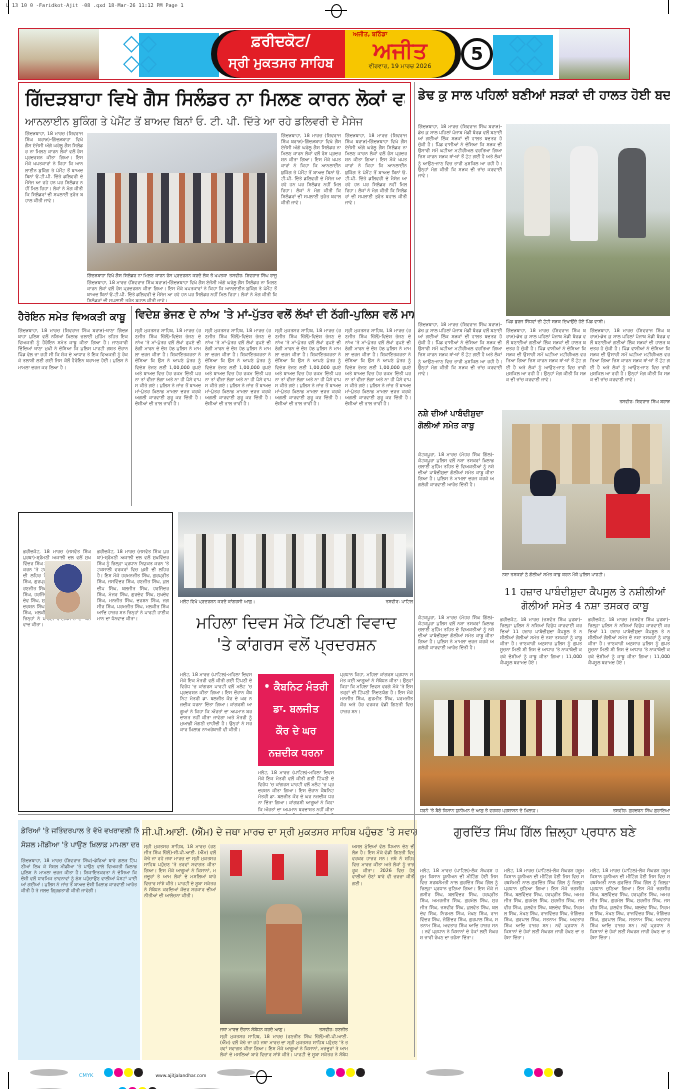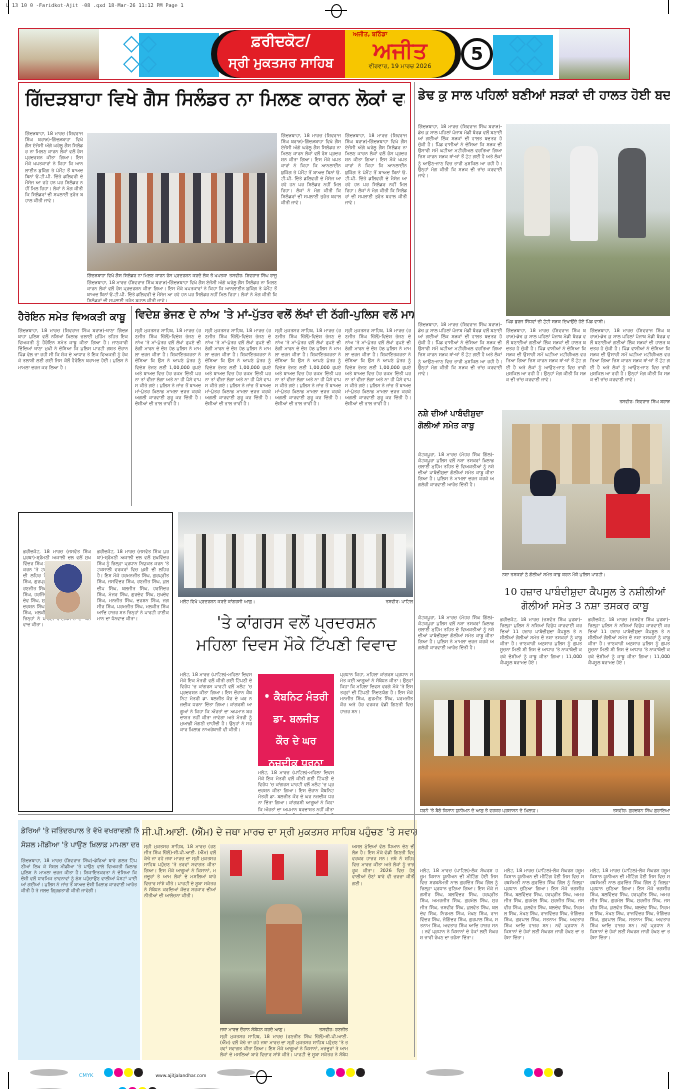--- a/index.html
+++ b/index.html
@@ -61,20 +61,21 @@
     <div class="small">ਵੀਰਵਾਰ, 19 ਮਾਰਚ 2026</div>
   </div>
   <div class="abs cyan2"></div>
   <div class="abs pagecircle">5</div>
   <div class="abs diamonds" style="left:490px;top:4px">◇◇<br>◇◇</div>
   <div class="abs right-photo"></div>
 </div>
 
 <div class="abs box" style="left:18px;top:82px;width:393px;height:222px">
   <div class="abs hl" style="left:6px;top:3px;width:380px;font-size:18.5px;line-height:26px">ਗਿੱਦੜਬਾਹਾ ਵਿਖੇ ਗੈਸ ਸਿਲੰਡਰ ਨਾ ਮਿਲਣ ਕਾਰਨ ਲੋਕਾਂ ਵਲੋਂ ਪ੍ਰਦਰਸ਼ਨ</div>
+  <div class="abs sub" style="left:6px;top:31px;width:380px;font-size:10.5px;line-height:14px;color:#333">ਆਨਲਾਈਨ ਬੁਕਿੰਗ ਤੇ ਪੇਮੈਂਟ ਤੋਂ ਬਾਅਦ ਬਿਨਾਂ ਓ. ਟੀ. ਪੀ. ਦਿੱਤੇ ਆ ਰਹੇ ਡਲਿਵਰੀ ਦੇ ਮੈਸੇਜ</div>
   <div class="abs col" style="left:6px;top:48px;width:58px;height:170px">ਗਿੱਦੜਬਾਹਾ, 18 ਮਾਰਚ (ਸ਼ਿਵਰਾਜ ਸਿੰਘ ਬਰਾੜ)-ਗਿੱਦੜਬਾਹਾ ਵਿਖੇ ਗੈਸ ਏਜੰਸੀ ਅੱਗੇ ਘਰੇਲੂ ਗੈਸ ਸਿਲੰਡਰ ਨਾ ਮਿਲਣ ਕਾਰਨ ਲੋਕਾਂ ਵਲੋਂ ਰੋਸ ਪ੍ਰਦਰਸ਼ਨ ਕੀਤਾ ਗਿਆ। ਇਸ ਮੌਕੇ ਖਪਤਕਾਰਾਂ ਨੇ ਕਿਹਾ ਕਿ ਆਨਲਾਈਨ ਬੁਕਿੰਗ ਤੇ ਪੇਮੈਂਟ ਤੋਂ ਬਾਅਦ ਬਿਨਾਂ ਓ.ਟੀ.ਪੀ. ਦਿੱਤੇ ਡਲਿਵਰੀ ਦੇ ਮੈਸੇਜ ਆ ਰਹੇ ਹਨ ਪਰ ਸਿਲੰਡਰ ਨਹੀਂ ਮਿਲ ਰਿਹਾ। ਲੋਕਾਂ ਨੇ ਮੰਗ ਕੀਤੀ ਕਿ ਸਿਲੰਡਰਾਂ ਦੀ ਸਪਲਾਈ ਤੁਰੰਤ ਬਹਾਲ ਕੀਤੀ ਜਾਵੇ।</div>
   <div class="abs photo" style="left:68px;top:50px;width:190px;height:138px;background:linear-gradient(160deg,#dfe3e6 0%,#c7ccd2 40%,#a99a86 70%,#7f6c5b 100%)">
     <div class="abs" style="left:10px;top:40px;width:170px;height:70px;background:repeating-linear-gradient(90deg,#3b3b45 0 8px,#e8e6e2 8px 18px,#b86a4a 18px 24px,#d7d3cc 24px 32px)"></div>
   </div>
   <div class="abs caption" style="left:68px;top:190px;width:140px">ਗਿੱਦੜਬਾਹਾ ਵਿਖੇ ਗੈਸ ਸਿਲੰਡਰ ਨਾ ਮਿਲਣ ਕਾਰਨ ਰੋਸ ਪ੍ਰਦਰਸ਼ਨ ਕਰਦੇ ਲੋਕ ਤੇ ਖਪਤਕਾਰ।</div>
   <div class="abs credit" style="left:200px;top:190px;width:58px">ਤਸਵੀਰ: ਸ਼ਿਵਰਾਜ ਸਿੰਘ ਰਾਜੂ</div>
   <div class="abs col" style="left:68px;top:197px;width:190px;height:22px">ਗਿੱਦੜਬਾਹਾ, 18 ਮਾਰਚ (ਸ਼ਿਵਰਾਜ ਸਿੰਘ ਬਰਾੜ)-ਗਿੱਦੜਬਾਹਾ ਵਿਖੇ ਗੈਸ ਏਜੰਸੀ ਅੱਗੇ ਘਰੇਲੂ ਗੈਸ ਸਿਲੰਡਰ ਨਾ ਮਿਲਣ ਕਾਰਨ ਲੋਕਾਂ ਵਲੋਂ ਰੋਸ ਪ੍ਰਦਰਸ਼ਨ ਕੀਤਾ ਗਿਆ। ਇਸ ਮੌਕੇ ਖਪਤਕਾਰਾਂ ਨੇ ਕਿਹਾ ਕਿ ਆਨਲਾਈਨ ਬੁਕਿੰਗ ਤੇ ਪੇਮੈਂਟ ਤੋਂ ਬਾਅਦ ਬਿਨਾਂ ਓ.ਟੀ.ਪੀ. ਦਿੱਤੇ ਡਲਿਵਰੀ ਦੇ ਮੈਸੇਜ ਆ ਰਹੇ ਹਨ ਪਰ ਸਿਲੰਡਰ ਨਹੀਂ ਮਿਲ ਰਿਹਾ। ਲੋਕਾਂ ਨੇ ਮੰਗ ਕੀਤੀ ਕਿ ਸਿਲੰਡਰਾਂ ਦੀ ਸਪਲਾਈ ਤੁਰੰਤ ਬਹਾਲ ਕੀਤੀ ਜਾਵੇ।</div>
   <div class="abs col" style="left:262px;top:50px;width:60px;height:170px">ਗਿੱਦੜਬਾਹਾ, 18 ਮਾਰਚ (ਸ਼ਿਵਰਾਜ ਸਿੰਘ ਬਰਾੜ)-ਗਿੱਦੜਬਾਹਾ ਵਿਖੇ ਗੈਸ ਏਜੰਸੀ ਅੱਗੇ ਘਰੇਲੂ ਗੈਸ ਸਿਲੰਡਰ ਨਾ ਮਿਲਣ ਕਾਰਨ ਲੋਕਾਂ ਵਲੋਂ ਰੋਸ ਪ੍ਰਦਰਸ਼ਨ ਕੀਤਾ ਗਿਆ। ਇਸ ਮੌਕੇ ਖਪਤਕਾਰਾਂ ਨੇ ਕਿਹਾ ਕਿ ਆਨਲਾਈਨ ਬੁਕਿੰਗ ਤੇ ਪੇਮੈਂਟ ਤੋਂ ਬਾਅਦ ਬਿਨਾਂ ਓ.ਟੀ.ਪੀ. ਦਿੱਤੇ ਡਲਿਵਰੀ ਦੇ ਮੈਸੇਜ ਆ ਰਹੇ ਹਨ ਪਰ ਸਿਲੰਡਰ ਨਹੀਂ ਮਿਲ ਰਿਹਾ। ਲੋਕਾਂ ਨੇ ਮੰਗ ਕੀਤੀ ਕਿ ਸਿਲੰਡਰਾਂ ਦੀ ਸਪਲਾਈ ਤੁਰੰਤ ਬਹਾਲ ਕੀਤੀ ਜਾਵੇ।</div>
   <div class="abs col" style="left:326px;top:50px;width:62px;height:170px">ਗਿੱਦੜਬਾਹਾ, 18 ਮਾਰਚ (ਸ਼ਿਵਰਾਜ ਸਿੰਘ ਬਰਾੜ)-ਗਿੱਦੜਬਾਹਾ ਵਿਖੇ ਗੈਸ ਏਜੰਸੀ ਅੱਗੇ ਘਰੇਲੂ ਗੈਸ ਸਿਲੰਡਰ ਨਾ ਮਿਲਣ ਕਾਰਨ ਲੋਕਾਂ ਵਲੋਂ ਰੋਸ ਪ੍ਰਦਰਸ਼ਨ ਕੀਤਾ ਗਿਆ। ਇਸ ਮੌਕੇ ਖਪਤਕਾਰਾਂ ਨੇ ਕਿਹਾ ਕਿ ਆਨਲਾਈਨ ਬੁਕਿੰਗ ਤੇ ਪੇਮੈਂਟ ਤੋਂ ਬਾਅਦ ਬਿਨਾਂ ਓ.ਟੀ.ਪੀ. ਦਿੱਤੇ ਡਲਿਵਰੀ ਦੇ ਮੈਸੇਜ ਆ ਰਹੇ ਹਨ ਪਰ ਸਿਲੰਡਰ ਨਹੀਂ ਮਿਲ ਰਿਹਾ। ਲੋਕਾਂ ਨੇ ਮੰਗ ਕੀਤੀ ਕਿ ਸਿਲੰਡਰਾਂ ਦੀ ਸਪਲਾਈ ਤੁਰੰਤ ਬਹਾਲ ਕੀਤੀ ਜਾਵੇ।</div>
 </div>
@@ -108,22 +109,22 @@
 <div class="abs photo" style="left:502px;top:410px;width:168px;height:160px;background:linear-gradient(#dfe4e3,#c9c3ae 60%,#aaa494)">
   <div class="abs" style="left:10px;top:14px;width:150px;height:60px;background:repeating-linear-gradient(90deg,#c9b08a 0 18px,#e2d6bd 18px 30px)"></div>
   <div class="abs" style="left:28px;top:60px;width:26px;height:28px;background:#1c2030;border-radius:10px"></div>
   <div class="abs" style="left:20px;top:86px;width:44px;height:48px;background:#d9dde3"></div>
   <div class="abs" style="left:112px;top:58px;width:26px;height:28px;background:#1c2030;border-radius:10px"></div>
   <div class="abs" style="left:104px;top:84px;width:44px;height:44px;background:#d8242e"></div>
 </div>
 <div class="abs caption" style="left:502px;top:572px;width:168px">ਨਸ਼ਾ ਤਸਕਰਾਂ ਨੂੰ ਗੋਲੀਆਂ ਸਮੇਤ ਕਾਬੂ ਕਰਨ ਮੌਕੇ ਪੁਲਿਸ ਪਾਰਟੀ।</div>
 
 <div class="abs" style="left:500px;top:585px;width:170px;text-align:center;font-size:10px;line-height:14px;font-family:'DejaVu Serif',serif;color:#111">
-  <div>10 ਹਜ਼ਾਰ ਪਾਬੰਦੀਸ਼ੁਦਾ ਕੈਪਸੂਲ ਤੇ ਨਸ਼ੀਲੀਆਂ</div>
-  <div>ਗੋਲੀਆਂ ਸਮੇਤ 3 ਨਸ਼ਾ ਤਸਕਰ ਕਾਬੂ</div>
+  <div>11 ਹਜ਼ਾਰ ਪਾਬੰਦੀਸ਼ੁਦਾ ਕੈਪਸੂਲ ਤੇ ਨਸ਼ੀਲੀਆਂ</div>
+  <div>ਗੋਲੀਆਂ ਸਮੇਤ 4 ਨਸ਼ਾ ਤਸਕਰ ਕਾਬੂ</div>
 </div>
 <div class="abs col" style="left:418px;top:615px;width:76px;height:200px">ਕੋਟਕਪੂਰਾ, 18 ਮਾਰਚ (ਮੋਹਰ ਸਿੰਘ ਗਿੱਲ)-ਕੋਟਕਪੂਰਾ ਪੁਲਿਸ ਵਲੋਂ ਨਸ਼ਾ ਤਸਕਰਾਂ ਖ਼ਿਲਾਫ਼ ਚਲਾਈ ਮੁਹਿੰਮ ਤਹਿਤ ਦੋ ਵਿਅਕਤੀਆਂ ਨੂੰ ਨਸ਼ੇ ਦੀਆਂ ਪਾਬੰਦੀਸ਼ੁਦਾ ਗੋਲੀਆਂ ਸਮੇਤ ਕਾਬੂ ਕੀਤਾ ਗਿਆ ਹੈ। ਪੁਲਿਸ ਨੇ ਮਾਮਲਾ ਦਰਜ ਕਰਕੇ ਅਗਲੇਰੀ ਕਾਰਵਾਈ ਆਰੰਭ ਦਿੱਤੀ ਹੈ।</div>
 <div class="abs col" style="left:500px;top:617px;width:82px;height:60px">ਫ਼ਰੀਦਕੋਟ, 18 ਮਾਰਚ (ਜਸਵੰਤ ਸਿੰਘ ਪੁਰਬਾ)-ਜ਼ਿਲ੍ਹਾ ਪੁਲਿਸ ਨੇ ਨਸ਼ਿਆਂ ਵਿਰੁੱਧ ਕਾਰਵਾਈ ਕਰਦਿਆਂ 11 ਹਜ਼ਾਰ ਪਾਬੰਦੀਸ਼ੁਦਾ ਕੈਪਸੂਲ ਤੇ ਨਸ਼ੀਲੀਆਂ ਗੋਲੀਆਂ ਸਮੇਤ ਦੋ ਨਸ਼ਾ ਤਸਕਰਾਂ ਨੂੰ ਕਾਬੂ ਕੀਤਾ ਹੈ। ਜਾਣਕਾਰੀ ਅਨੁਸਾਰ ਪੁਲਿਸ ਨੂੰ ਗੁਪਤ ਸੂਚਨਾ ਮਿਲੀ ਸੀ ਜਿਸ ਦੇ ਆਧਾਰ 'ਤੇ ਨਾਕਾਬੰਦੀ ਕਰਕੇ ਦੋਸ਼ੀਆਂ ਨੂੰ ਕਾਬੂ ਕੀਤਾ ਗਿਆ। 11,000 ਕੈਪਸੂਲ ਬਰਾਮਦ ਹੋਏ।</div>
 <div class="abs col" style="left:588px;top:617px;width:82px;height:60px">ਫ਼ਰੀਦਕੋਟ, 18 ਮਾਰਚ (ਜਸਵੰਤ ਸਿੰਘ ਪੁਰਬਾ)-ਜ਼ਿਲ੍ਹਾ ਪੁਲਿਸ ਨੇ ਨਸ਼ਿਆਂ ਵਿਰੁੱਧ ਕਾਰਵਾਈ ਕਰਦਿਆਂ 11 ਹਜ਼ਾਰ ਪਾਬੰਦੀਸ਼ੁਦਾ ਕੈਪਸੂਲ ਤੇ ਨਸ਼ੀਲੀਆਂ ਗੋਲੀਆਂ ਸਮੇਤ ਦੋ ਨਸ਼ਾ ਤਸਕਰਾਂ ਨੂੰ ਕਾਬੂ ਕੀਤਾ ਹੈ। ਜਾਣਕਾਰੀ ਅਨੁਸਾਰ ਪੁਲਿਸ ਨੂੰ ਗੁਪਤ ਸੂਚਨਾ ਮਿਲੀ ਸੀ ਜਿਸ ਦੇ ਆਧਾਰ 'ਤੇ ਨਾਕਾਬੰਦੀ ਕਰਕੇ ਦੋਸ਼ੀਆਂ ਨੂੰ ਕਾਬੂ ਕੀਤਾ ਗਿਆ। 11,000 ਕੈਪਸੂਲ ਬਰਾਮਦ ਹੋਏ।</div>
 
 <div class="abs photo" style="left:420px;top:680px;width:250px;height:126px;background:linear-gradient(#d6d9c7 0%,#a7915e 45%,#c9803e 75%,#8a5a2f 100%)">
   <div class="abs" style="left:14px;top:20px;width:220px;height:56px;background:repeating-linear-gradient(90deg,#f3f3ef 0 14px,#222 14px 20px,#e7d4a6 20px 30px,#7b2a2a 30px 36px)"></div>
 </div>
 <div class="abs caption" style="left:420px;top:808px;width:180px">ਧਰਨੇ 'ਤੇ ਬੈਠੇ ਕਿਸਾਨ ਯੂਨੀਅਨ ਦੇ ਆਗੂ ਤੇ ਵਰਕਰ ਪ੍ਰਸ਼ਾਸਨ ਦੇ ਖ਼ਿਲਾਫ਼।</div>
 <div class="abs credit" style="left:600px;top:808px;width:70px">ਤਸਵੀਰ: ਗੁਰਚਰਨ ਸਿੰਘ ਗੁਰਾਇਆ</div>
@@ -134,25 +135,25 @@
   <div class="abs col" style="left:78px;top:36px;width:72px;height:255px">ਫ਼ਰੀਦਕੋਟ, 18 ਮਾਰਚ (ਜਸਵੰਤ ਸਿੰਘ ਪੁਰਬਾ)-ਸ਼੍ਰੋਮਣੀ ਅਕਾਲੀ ਦਲ ਵਲੋਂ ਸੁਖਵਿੰਦਰ ਸਿੰਘ ਨੂੰ ਜ਼ਿਲ੍ਹਾ ਪ੍ਰਧਾਨ ਨਿਯੁਕਤ ਕਰਨ 'ਤੇ ਟਕਸਾਲੀ ਵਰਕਰਾਂ ਵਿਚ ਖ਼ੁਸ਼ੀ ਦੀ ਲਹਿਰ ਹੈ। ਇਸ ਮੌਕੇ ਹਰਮਨਜੀਤ ਸਿੰਘ, ਗੁਰਪ੍ਰੀਤ ਸਿੰਘ, ਜਸਵਿੰਦਰ ਸਿੰਘ, ਰਣਜੀਤ ਸਿੰਘ, ਕੁਲਦੀਪ ਸਿੰਘ, ਬਲਜੀਤ ਸਿੰਘ, ਹਰਜਿੰਦਰ ਸਿੰਘ, ਮੇਜਰ ਸਿੰਘ, ਗੁਰਦੇਵ ਸਿੰਘ, ਸੁਖਦੇਵ ਸਿੰਘ, ਮਨਜੀਤ ਸਿੰਘ, ਦਰਸ਼ਨ ਸਿੰਘ, ਜਗਸੀਰ ਸਿੰਘ, ਪਰਮਜੀਤ ਸਿੰਘ, ਮਲਕੀਤ ਸਿੰਘ ਆਦਿ ਹਾਜ਼ਰ ਸਨ ਜਿਨ੍ਹਾਂ ਨੇ ਪਾਰਟੀ ਹਾਈਕਮਾਨ ਦਾ ਧੰਨਵਾਦ ਕੀਤਾ।</div>
 </div>
 
 <div class="abs photo" style="left:178px;top:512px;width:235px;height:85px;background:linear-gradient(#cfd4d6 0%,#f1f1ee 40%,#8d9aa6 75%,#5f6b78 100%)">
   <div class="abs" style="left:6px;top:22px;width:222px;height:54px;background:repeating-linear-gradient(90deg,#f4f4f2 0 12px,#d6d2c8 12px 18px,#333 18px 22px,#ebe7e1 22px 30px)"></div>
 </div>
 <div class="abs caption" style="left:180px;top:599px;width:160px">ਮਲੋਟ ਵਿਖੇ ਪ੍ਰਦਰਸ਼ਨ ਕਰਦੇ ਕਾਂਗਰਸੀ ਆਗੂ।</div>
 <div class="abs credit" style="left:345px;top:599px;width:68px">ਤਸਵੀਰ: ਪਾਟਿਲ</div>
 
 <div class="abs" style="left:180px;top:612px;width:233px;text-align:center;color:#111">
+  <div style="font-size:16px;line-height:22px;white-space:nowrap">ਮਹਿਲਾ ਦਿਵਸ ਮੌਕੇ ਟਿੱਪਣੀ ਵਿਵਾਦ</div>
   <div style="font-size:16px;line-height:22px;white-space:nowrap">'ਤੇ ਕਾਂਗਰਸ ਵਲੋਂ ਪ੍ਰਦਰਸ਼ਨ</div>
-  <div style="font-size:16px;line-height:22px;white-space:nowrap">ਮਹਿਲਾ ਦਿਵਸ ਮੌਕੇ ਟਿੱਪਣੀ ਵਿਵਾਦ</div>
 </div>
 <div class="abs col" style="left:180px;top:672px;width:72px;height:142px">ਮਲੋਟ, 18 ਮਾਰਚ (ਪਾਟਿਲ)-ਮਹਿਲਾ ਦਿਵਸ ਮੌਕੇ ਇਕ ਮੰਤਰੀ ਵਲੋਂ ਕੀਤੀ ਗਈ ਟਿੱਪਣੀ ਦੇ ਵਿਰੋਧ 'ਚ ਕਾਂਗਰਸ ਪਾਰਟੀ ਵਲੋਂ ਮਲੋਟ 'ਚ ਪ੍ਰਦਰਸ਼ਨ ਕੀਤਾ ਗਿਆ। ਇਸ ਦੌਰਾਨ ਕੈਬਨਿਟ ਮੰਤਰੀ ਡਾ. ਬਲਜੀਤ ਕੌਰ ਦੇ ਘਰ ਨਜ਼ਦੀਕ ਧਰਨਾ ਦਿੱਤਾ ਗਿਆ। ਕਾਂਗਰਸੀ ਆਗੂਆਂ ਨੇ ਕਿਹਾ ਕਿ ਔਰਤਾਂ ਦਾ ਅਪਮਾਨ ਬਰਦਾਸ਼ਤ ਨਹੀਂ ਕੀਤਾ ਜਾਵੇਗਾ ਅਤੇ ਮੰਤਰੀ ਨੂੰ ਮੁਆਫ਼ੀ ਮੰਗਣੀ ਚਾਹੀਦੀ ਹੈ। ਉਨ੍ਹਾਂ ਨੇ ਸਰਕਾਰ ਖ਼ਿਲਾਫ਼ ਨਾਅਰੇਬਾਜ਼ੀ ਵੀ ਕੀਤੀ।</div>
-<div class="abs pinkbox" style="left:258px;top:674px;width:76px;height:92px;font-size:10px;line-height:22px;padding-top:12px">
+<div class="abs pinkbox" style="left:258px;top:674px;width:76px;height:92px;font-size:10px;line-height:22px;padding-top:2px">
   <div><span>• </span><span>ਕੈਬਨਿਟ ਮੰਤਰੀ</span></div>
   <div>ਡਾ. ਬਲਜੀਤ</div>
   <div>ਕੌਰ ਦੇ ਘਰ</div>
   <div>ਨਜ਼ਦੀਕ ਧਰਨਾ</div>
 </div>
 <div class="abs col" style="left:258px;top:770px;width:76px;height:44px">ਮਲੋਟ, 18 ਮਾਰਚ (ਪਾਟਿਲ)-ਮਹਿਲਾ ਦਿਵਸ ਮੌਕੇ ਇਕ ਮੰਤਰੀ ਵਲੋਂ ਕੀਤੀ ਗਈ ਟਿੱਪਣੀ ਦੇ ਵਿਰੋਧ 'ਚ ਕਾਂਗਰਸ ਪਾਰਟੀ ਵਲੋਂ ਮਲੋਟ 'ਚ ਪ੍ਰਦਰਸ਼ਨ ਕੀਤਾ ਗਿਆ। ਇਸ ਦੌਰਾਨ ਕੈਬਨਿਟ ਮੰਤਰੀ ਡਾ. ਬਲਜੀਤ ਕੌਰ ਦੇ ਘਰ ਨਜ਼ਦੀਕ ਧਰਨਾ ਦਿੱਤਾ ਗਿਆ। ਕਾਂਗਰਸੀ ਆਗੂਆਂ ਨੇ ਕਿਹਾ ਕਿ ਔਰਤਾਂ ਦਾ ਅਪਮਾਨ ਬਰਦਾਸ਼ਤ ਨਹੀਂ ਕੀਤਾ ਜਾਵੇਗਾ ਅਤੇ ਮੰਤਰੀ ਨੂੰ ਮੁਆਫ਼ੀ ਮੰਗਣੀ ਚਾਹੀਦੀ ਹੈ। ਉਨ੍ਹਾਂ ਨੇ ਸਰਕਾਰ ਖ਼ਿਲਾਫ਼ ਨਾਅਰੇਬਾਜ਼ੀ ਵੀ ਕੀਤੀ।</div>
 <div class="abs col" style="left:340px;top:672px;width:73px;height:142px">ਪ੍ਰਧਾਨ ਕਿਹਾ, ਮਹਿਲਾ ਕਾਂਗਰਸ ਪ੍ਰਧਾਨ ਸਮੇਤ ਕਈ ਆਗੂਆਂ ਨੇ ਸੰਬੋਧਨ ਕੀਤਾ। ਉਨ੍ਹਾਂ ਕਿਹਾ ਕਿ ਮਹਿਲਾ ਦਿਵਸ ਵਰਗੇ ਮੌਕੇ 'ਤੇ ਇਸ ਤਰ੍ਹਾਂ ਦੀ ਟਿੱਪਣੀ ਨਿੰਦਣਯੋਗ ਹੈ। ਇਸ ਮੌਕੇ ਮਨਜੀਤ ਸਿੰਘ, ਗੁਰਮੀਤ ਸਿੰਘ, ਪਰਮਜੀਤ ਕੌਰ ਅਤੇ ਹੋਰ ਵਰਕਰ ਵੱਡੀ ਗਿਣਤੀ ਵਿਚ ਹਾਜ਼ਰ ਸਨ।</div>
 
 <div class="abs lightblue" style="left:18px;top:820px;width:122px;height:240px">
   <div class="abs" style="left:3px;top:4px;width:118px;font-size:7.2px;line-height:14px;color:#111;white-space:nowrap;overflow:hidden">
@@ -175,20 +176,21 @@
     <div class="abs" style="left:46px;top:60px;width:36px;height:110px;background:linear-gradient(#c8a584 0 18%,#b9724f 18% 100%);border-radius:12px 12px 0 0"></div>
   </div>
   <div class="abs caption" style="left:78px;top:207px;width:96px">ਜਥਾ ਮਾਰਚ ਦੌਰਾਨ ਸੰਬੋਧਨ ਕਰਦੇ ਆਗੂ।</div>
   <div class="abs credit" style="left:170px;top:207px;width:36px">ਤਸਵੀਰ: ਰਣਜੀਤ</div>
   <div class="abs col" style="left:78px;top:214px;width:128px;height:24px">ਸ੍ਰੀ ਮੁਕਤਸਰ ਸਾਹਿਬ, 18 ਮਾਰਚ (ਰਣਜੀਤ ਸਿੰਘ ਢਿੱਲੋਂ)-ਸੀ.ਪੀ.ਆਈ. (ਐੱਮ) ਵਲੋਂ ਕੱਢੇ ਜਾ ਰਹੇ ਜਥਾ ਮਾਰਚ ਦਾ ਸ੍ਰੀ ਮੁਕਤਸਰ ਸਾਹਿਬ ਪਹੁੰਚਣ 'ਤੇ ਭਰਵਾਂ ਸਵਾਗਤ ਕੀਤਾ ਗਿਆ। ਇਸ ਮੌਕੇ ਆਗੂਆਂ ਨੇ ਕਿਸਾਨਾਂ, ਮਜ਼ਦੂਰਾਂ ਤੇ ਆਮ ਲੋਕਾਂ ਦੇ ਮਸਲਿਆਂ ਬਾਰੇ ਵਿਚਾਰ ਸਾਂਝੇ ਕੀਤੇ। ਪਾਰਟੀ ਦੇ ਸੂਬਾ ਸਕੱਤਰ ਨੇ ਸੰਬੋਧਨ ਕਰਦਿਆਂ ਕੇਂਦਰ ਸਰਕਾਰ ਦੀਆਂ ਨੀਤੀਆਂ ਦੀ ਆਲੋਚਨਾ ਕੀਤੀ।</div>
   <div class="abs col" style="left:210px;top:24px;width:63px;height:214px">ਅਸਲ ਮੁੱਦਿਆਂ ਵੱਲ ਧਿਆਨ ਦੇਣ ਦੀ ਲੋੜ ਹੈ। ਇਸ ਮੌਕੇ ਵੱਡੀ ਗਿਣਤੀ ਵਿਚ ਵਰਕਰ ਹਾਜ਼ਰ ਸਨ। ਜਥੇ ਨੇ ਸ਼ਹਿਰ ਵਿਚ ਮਾਰਚ ਕੀਤਾ ਅਤੇ ਲੋਕਾਂ ਨੂੰ ਜਾਗਰੂਕ ਕੀਤਾ। 2026 ਵਿਚ ਹੋਣ ਵਾਲੀਆਂ ਚੋਣਾਂ ਬਾਰੇ ਵੀ ਚਰਚਾ ਕੀਤੀ ਗਈ।</div>
 </div>
 
 <div class="abs" style="left:420px;top:820px;width:250px;height:240px">
   <div class="abs" style="left:0;top:2px;width:250px;text-align:center;font-size:12.5px;line-height:20px;color:#111;white-space:nowrap;overflow:hidden">
+    <div>ਗੁਰਦਿੱਤ ਸਿੰਘ ਗਿੱਲ ਜ਼ਿਲ੍ਹਾ ਪ੍ਰਧਾਨ ਬਣੇ</div>
   </div>
   <div class="abs col" style="left:0;top:48px;width:78px;height:190px">ਮਲੋਟ, 18 ਮਾਰਚ (ਪਾਟਿਲ)-ਲੋਕ ਸੰਘਰਸ਼ ਹਜ਼ੂਮ ਕਿਸਾਨ ਯੂਨੀਅਨ ਦੀ ਮੀਟਿੰਗ ਹੋਈ ਜਿਸ ਵਿਚ ਸਰਬਸੰਮਤੀ ਨਾਲ ਗੁਰਦਿੱਤ ਸਿੰਘ ਗਿੱਲ ਨੂੰ ਜ਼ਿਲ੍ਹਾ ਪ੍ਰਧਾਨ ਚੁਣਿਆ ਗਿਆ। ਇਸ ਮੌਕੇ ਜਗਸੀਰ ਸਿੰਘ, ਬਲਵਿੰਦਰ ਸਿੰਘ, ਹਰਪ੍ਰੀਤ ਸਿੰਘ, ਅਮਰਜੀਤ ਸਿੰਘ, ਗੁਰਮੇਲ ਸਿੰਘ, ਸੁਰਜੀਤ ਸਿੰਘ, ਜਸਵੀਰ ਸਿੰਘ, ਕੁਲਵੰਤ ਸਿੰਘ, ਬਲਦੇਵ ਸਿੰਘ, ਨਿਰਮਲ ਸਿੰਘ, ਮੱਖਣ ਸਿੰਘ, ਰਾਜਵਿੰਦਰ ਸਿੰਘ, ਜੋਗਿੰਦਰ ਸਿੰਘ, ਗੁਰਪਾਲ ਸਿੰਘ, ਸਤਨਾਮ ਸਿੰਘ, ਅਵਤਾਰ ਸਿੰਘ ਆਦਿ ਹਾਜ਼ਰ ਸਨ। ਨਵੇਂ ਪ੍ਰਧਾਨ ਨੇ ਕਿਸਾਨਾਂ ਦੇ ਹੱਕਾਂ ਲਈ ਸੰਘਰਸ਼ ਜਾਰੀ ਰੱਖਣ ਦਾ ਭਰੋਸਾ ਦਿੱਤਾ।</div>
   <div class="abs col" style="left:84px;top:48px;width:80px;height:190px">ਮਲੋਟ, 18 ਮਾਰਚ (ਪਾਟਿਲ)-ਲੋਕ ਸੰਘਰਸ਼ ਹਜ਼ੂਮ ਕਿਸਾਨ ਯੂਨੀਅਨ ਦੀ ਮੀਟਿੰਗ ਹੋਈ ਜਿਸ ਵਿਚ ਸਰਬਸੰਮਤੀ ਨਾਲ ਗੁਰਦਿੱਤ ਸਿੰਘ ਗਿੱਲ ਨੂੰ ਜ਼ਿਲ੍ਹਾ ਪ੍ਰਧਾਨ ਚੁਣਿਆ ਗਿਆ। ਇਸ ਮੌਕੇ ਜਗਸੀਰ ਸਿੰਘ, ਬਲਵਿੰਦਰ ਸਿੰਘ, ਹਰਪ੍ਰੀਤ ਸਿੰਘ, ਅਮਰਜੀਤ ਸਿੰਘ, ਗੁਰਮੇਲ ਸਿੰਘ, ਸੁਰਜੀਤ ਸਿੰਘ, ਜਸਵੀਰ ਸਿੰਘ, ਕੁਲਵੰਤ ਸਿੰਘ, ਬਲਦੇਵ ਸਿੰਘ, ਨਿਰਮਲ ਸਿੰਘ, ਮੱਖਣ ਸਿੰਘ, ਰਾਜਵਿੰਦਰ ਸਿੰਘ, ਜੋਗਿੰਦਰ ਸਿੰਘ, ਗੁਰਪਾਲ ਸਿੰਘ, ਸਤਨਾਮ ਸਿੰਘ, ਅਵਤਾਰ ਸਿੰਘ ਆਦਿ ਹਾਜ਼ਰ ਸਨ। ਨਵੇਂ ਪ੍ਰਧਾਨ ਨੇ ਕਿਸਾਨਾਂ ਦੇ ਹੱਕਾਂ ਲਈ ਸੰਘਰਸ਼ ਜਾਰੀ ਰੱਖਣ ਦਾ ਭਰੋਸਾ ਦਿੱਤਾ।</div>
   <div class="abs col" style="left:170px;top:48px;width:80px;height:190px">ਮਲੋਟ, 18 ਮਾਰਚ (ਪਾਟਿਲ)-ਲੋਕ ਸੰਘਰਸ਼ ਹਜ਼ੂਮ ਕਿਸਾਨ ਯੂਨੀਅਨ ਦੀ ਮੀਟਿੰਗ ਹੋਈ ਜਿਸ ਵਿਚ ਸਰਬਸੰਮਤੀ ਨਾਲ ਗੁਰਦਿੱਤ ਸਿੰਘ ਗਿੱਲ ਨੂੰ ਜ਼ਿਲ੍ਹਾ ਪ੍ਰਧਾਨ ਚੁਣਿਆ ਗਿਆ। ਇਸ ਮੌਕੇ ਜਗਸੀਰ ਸਿੰਘ, ਬਲਵਿੰਦਰ ਸਿੰਘ, ਹਰਪ੍ਰੀਤ ਸਿੰਘ, ਅਮਰਜੀਤ ਸਿੰਘ, ਗੁਰਮੇਲ ਸਿੰਘ, ਸੁਰਜੀਤ ਸਿੰਘ, ਜਸਵੀਰ ਸਿੰਘ, ਕੁਲਵੰਤ ਸਿੰਘ, ਬਲਦੇਵ ਸਿੰਘ, ਨਿਰਮਲ ਸਿੰਘ, ਮੱਖਣ ਸਿੰਘ, ਰਾਜਵਿੰਦਰ ਸਿੰਘ, ਜੋਗਿੰਦਰ ਸਿੰਘ, ਗੁਰਪਾਲ ਸਿੰਘ, ਸਤਨਾਮ ਸਿੰਘ, ਅਵਤਾਰ ਸਿੰਘ ਆਦਿ ਹਾਜ਼ਰ ਸਨ। ਨਵੇਂ ਪ੍ਰਧਾਨ ਨੇ ਕਿਸਾਨਾਂ ਦੇ ਹੱਕਾਂ ਲਈ ਸੰਘਰਸ਼ ਜਾਰੀ ਰੱਖਣ ਦਾ ਭਰੋਸਾ ਦਿੱਤਾ।</div>
 </div>
 
 <div class="abs" style="left:414px;top:82px;width:1px;height:975px;background:#999"></div>
 <div class="abs" style="left:131px;top:306px;width:1px;height:200px;background:#999"></div>
 <div class="abs" style="left:18px;top:814px;width:652px;height:1px;background:#999"></div>
 

